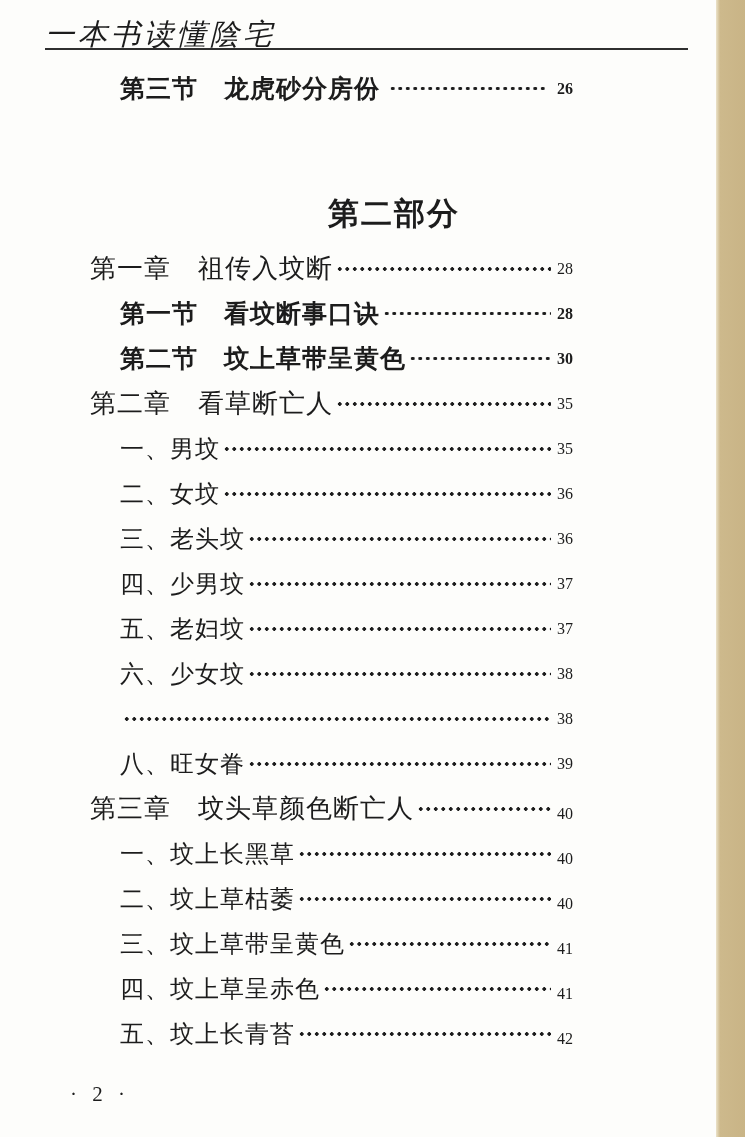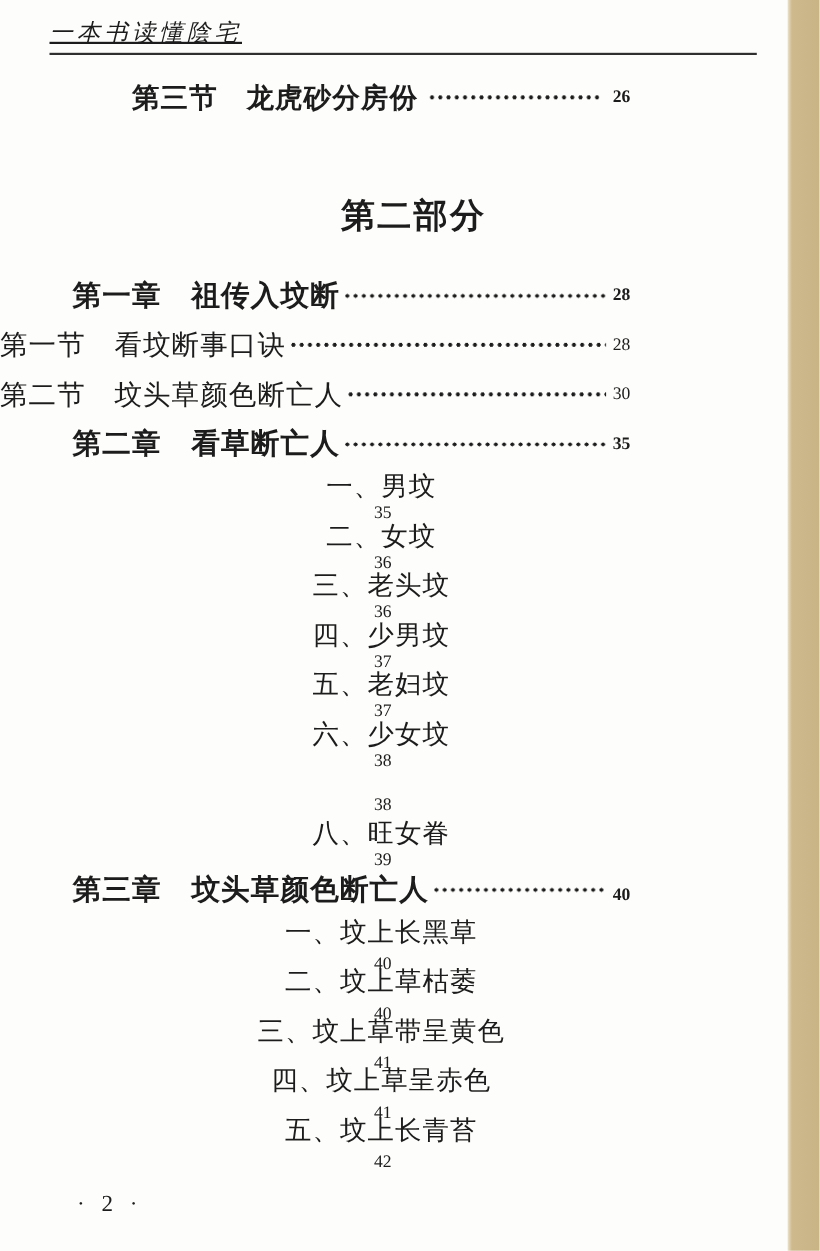--- a/index.html
+++ b/index.html
@@ -11,25 +11,24 @@
   body{
     width:745px;height:1137px;
     background:var(--paper);
     position:relative;
     overflow:hidden;
     color:var(--ink);
     font-family:"Liberation Serif","DejaVu Serif",serif;
   }
   .running-header-title{
     position:absolute;left:45px;top:17px;
-    font-size:21px;line-height:1.2;
+    font-size:29px;line-height:1.2;
     letter-spacing:4px;
     font-style:italic;
     white-space:nowrap;
-    text-decoration:underline;
   }
   .header-rule{
     position:absolute;left:45px;top:48px;
     width:643px;height:2px;
     background:#2f2f2f;
   }
   .toc-block{position:absolute;left:0;width:627px;}
   #toc-top{top:66px;}
   #toc-main{top:246px;}
   .toc-row{
@@ -47,28 +46,28 @@
     background-position:0 center;
   }
   .toc-row .page{
     flex:0 0 auto;
     font-size:16px;
     font-family:"Liberation Serif","DejaVu Serif",serif;
     padding-left:3px;
   }
   .lv-section-bold{margin-left:120px;font-weight:bold;font-size:25px;}
   .lv-section-bold .dots{margin:0 9px;}
-  .lv-chapter{margin-left:66px;font-weight:bold;font-size:26px;}
-  .lv-section{font-size:25px;}
-  .lv-item{margin-left:120px;font-size:24px;flex-direction:column;}
+  .lv-chapter{margin-left:90px;font-weight:normal;font-size:26px;}
+  .lv-section{margin-left:120px;font-size:25px;font-weight:bold;}
+  .lv-item{margin-left:120px;font-size:24px;}
   
   #toc-main .toc-row:nth-child(n+13) .page{transform:translateY(5px);}
   .part-heading{
     position:absolute;left:90px;top:175px;width:572px;
-    margin:0;
+    margin:18px;
     display:flex;justify-content:center;column-gap:36px;
     font-size:31px;font-weight:bold;line-height:42px;
     letter-spacing:2px;
     white-space:nowrap;
   }
   .page-footer{
     position:absolute;left:70px;top:1082px;
     font-size:21px;letter-spacing:5px;
   }
   .edge-strip{
@@ -105,21 +104,21 @@
     <span class="label">第一章　祖传入坟断</span>
     <span class="dots"></span>
     <span class="page">28</span>
   </div>
         <div class="toc-row lv-section">
     <span class="label">第一节　看坟断事口诀</span>
     <span class="dots"></span>
     <span class="page">28</span>
   </div>
         <div class="toc-row lv-section">
-    <span class="label">第二节　坟头草颜色断亡人</span>
+    <span class="label">第二节　坟上草带呈黄色</span>
     <span class="dots"></span>
     <span class="page">30</span>
   </div>
         <div class="toc-row lv-chapter">
     <span class="label">第二章　看草断亡人</span>
     <span class="dots"></span>
     <span class="page">35</span>
   </div>
         <div class="toc-row lv-item">
     <span class="label">一、男坟</span>

